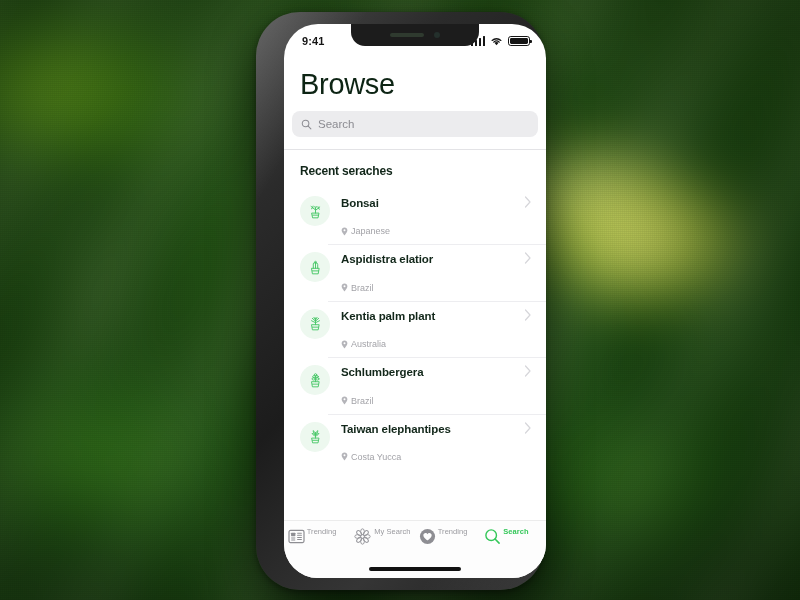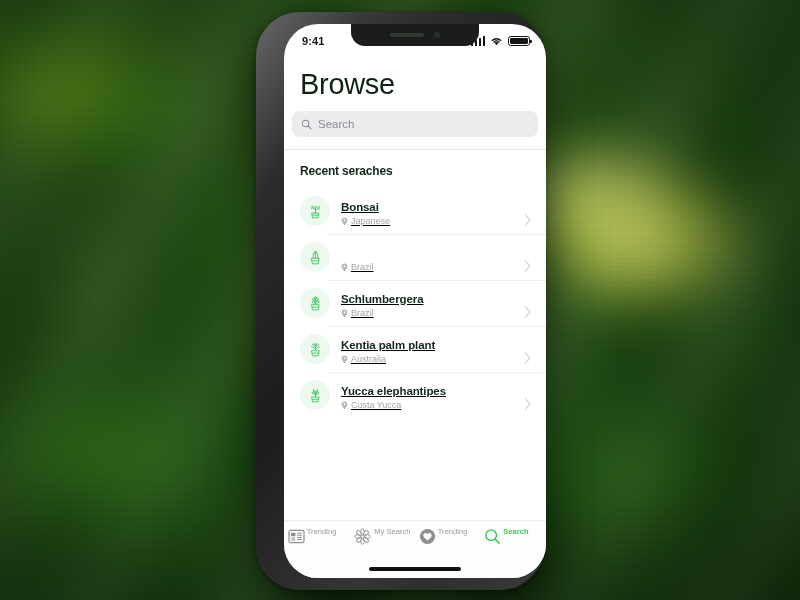--- a/index.html
+++ b/index.html
@@ -152,44 +152,43 @@
   #search-input::placeholder { color: #8c8c92; }
   #header-sep { height: 1px; background: #e3e3e6; }
 
   
   #section-title {
     font-size: 12px; font-weight: 700; color: #12271a;
     padding: 14px 16px 10px 16px; letter-spacing: -0.2px;
   }
   #list { padding: 0 0 4px 0; }
   .row {
-    display: flex; align-items: flex-end;
+    display: flex; align-items: flex-start;
     padding: 8px 14px 8px 16px;
     position: relative;
-    text-decoration: underline;
   }
   .row + .row::before {
     content: ""; position: absolute; left: 44px; right: 0; top: 0;
     height: 1px; background: #ededf0;
   }
   .thumb {
     flex: 0 0 auto;
     width: 30px; height: 30px; border-radius: 50%;
     background: #edf8ef;
     display: flex; align-items: center; justify-content: center;
     margin-right: 11px;
   }
   .row-text { flex: 1 1 auto; min-width: 0; }
   .row-title {
     font-size: 11.5px; font-weight: 700; color: #12271a;
     letter-spacing: -0.1px; line-height: 1.25;
   }
   .row-sub {
     display: flex; align-items: center; gap: 3px;
-    font-size: 9px; color: #a3a3a8; margin-top: 2px;
+    font-size: 9px; color: #a3a3a8; margin-top: 16px;
   }
   .chev { flex: 0 0 auto; display:flex; padding-left: 6px; }
 
   
   #tabbar {
     position: absolute; left: 0; right: 0; bottom: 0;
     height: 58px;
     background: #fdfdfd;
     border-top: 1px solid #ececec;
     display: flex; align-items: flex-start; justify-content: space-around;
@@ -308,26 +307,57 @@
               <path d="M12 13 V5.5"></path>
               <path d="M9.2 13 V7.5 a1.4 1.4 0 0 1 2.8 0"></path>
               <path d="M14.8 13 V8 a1.4 1.4 0 0 0 -2.8 0"></path>
               <path d="M10.6 5.6 a1.4 1.4 0 0 1 2.8 0"></path>
               <path d="M7.4 13 H16.6 L15.4 20 H8.6 Z"></path>
               <path d="M8.1 16.3 H15.9"></path>
             </g>
           </svg>
         </div>
         <div class="row-text">
+          <div class="row-title">Aspidistra elatior</div>
           <div class="row-sub">
             <svg width="7" height="9" viewBox="0 0 8 11">
               <path d="M4 0.6 C1.9 0.6 0.5 2.1 0.5 4 C0.5 6.4 4 10.3 4 10.3 C4 10.3 7.5 6.4 7.5 4 C7.5 2.1 6.1 0.6 4 0.6 Z" fill="#b4b4b9"></path>
               <circle cx="4" cy="4" r="1.2" fill="#ffffff"></circle>
             </svg>
             <span>Brazil</span>
+          </div>
+        </div>
+        <span class="chev">
+          <svg width="8" height="12" viewBox="0 0 8 12">
+              <path d="M1.5 1 L6 6 L1.5 11" stroke="#d6d6da" stroke-width="1.2" fill="none" stroke-linecap="round" stroke-linejoin="round"></path>
+            </svg>
+        </span>
+      </div>
+
+      <div class="row">
+        <div class="thumb">
+          <svg width="19" height="19" viewBox="0 0 24 24">
+            <g stroke="#4cc86a" stroke-width="1.2" fill="none" stroke-linecap="round" stroke-linejoin="round">
+              <path d="M12 13.5 V5"></path>
+              <path d="M12 9 L8 5.5 M12 9 L16 5.5"></path>
+              <path d="M12 11 L7 8.5 M12 11 L17 8.5"></path>
+              <path d="M12 7.5 L10 4.2 M12 7.5 L14 4.2"></path>
+              <path d="M7.4 13.5 H16.6 L15.4 20 H8.6 Z"></path>
+              <path d="M8.1 16.6 H15.9"></path>
+            </g>
+          </svg>
+        </div>
+        <div class="row-text">
+          <div class="row-title">Kentia palm plant</div>
+          <div class="row-sub">
+            <svg width="7" height="9" viewBox="0 0 8 11">
+              <path d="M4 0.6 C1.9 0.6 0.5 2.1 0.5 4 C0.5 6.4 4 10.3 4 10.3 C4 10.3 7.5 6.4 7.5 4 C7.5 2.1 6.1 0.6 4 0.6 Z" fill="#b4b4b9"></path>
+              <circle cx="4" cy="4" r="1.2" fill="#ffffff"></circle>
+            </svg>
+            <span>Australia</span>
           </div>
         </div>
         <span class="chev">
           <svg width="8" height="12" viewBox="0 0 8 12">
               <path d="M1.5 1 L6 6 L1.5 11" stroke="#d6d6da" stroke-width="1.2" fill="none" stroke-linecap="round" stroke-linejoin="round"></path>
             </svg>
         </span>
       </div>
 
       <div class="row">
@@ -359,62 +389,32 @@
           <svg width="8" height="12" viewBox="0 0 8 12">
               <path d="M1.5 1 L6 6 L1.5 11" stroke="#d6d6da" stroke-width="1.2" fill="none" stroke-linecap="round" stroke-linejoin="round"></path>
             </svg>
         </span>
       </div>
 
       <div class="row">
         <div class="thumb">
           <svg width="19" height="19" viewBox="0 0 24 24">
             <g stroke="#4cc86a" stroke-width="1.2" fill="none" stroke-linecap="round" stroke-linejoin="round">
-              <path d="M12 13.5 V5"></path>
-              <path d="M12 9 L8 5.5 M12 9 L16 5.5"></path>
-              <path d="M12 11 L7 8.5 M12 11 L17 8.5"></path>
-              <path d="M12 7.5 L10 4.2 M12 7.5 L14 4.2"></path>
-              <path d="M7.4 13.5 H16.6 L15.4 20 H8.6 Z"></path>
-              <path d="M8.1 16.6 H15.9"></path>
-            </g>
-          </svg>
-        </div>
-        <div class="row-text">
-          <div class="row-title">Kentia palm plant</div>
-          <div class="row-sub">
-            <svg width="7" height="9" viewBox="0 0 8 11">
-              <path d="M4 0.6 C1.9 0.6 0.5 2.1 0.5 4 C0.5 6.4 4 10.3 4 10.3 C4 10.3 7.5 6.4 7.5 4 C7.5 2.1 6.1 0.6 4 0.6 Z" fill="#b4b4b9"></path>
-              <circle cx="4" cy="4" r="1.2" fill="#ffffff"></circle>
-            </svg>
-            <span>Australia</span>
-          </div>
-        </div>
-        <span class="chev">
-          <svg width="8" height="12" viewBox="0 0 8 12">
-              <path d="M1.5 1 L6 6 L1.5 11" stroke="#d6d6da" stroke-width="1.2" fill="none" stroke-linecap="round" stroke-linejoin="round"></path>
-            </svg>
-        </span>
-      </div>
-
-      <div class="row">
-        <div class="thumb">
-          <svg width="19" height="19" viewBox="0 0 24 24">
-            <g stroke="#4cc86a" stroke-width="1.2" fill="none" stroke-linecap="round" stroke-linejoin="round">
               <path d="M12 14 V7"></path>
               <path d="M12 10 C10.2 8.6 9.2 6.8 9 4.6 C10.6 5.4 11.6 7.2 12 9"></path>
               <path d="M12 10 C13.8 8.6 14.8 6.8 15 4.6 C13.4 5.4 12.4 7.2 12 9"></path>
               <path d="M12 11.5 C10 10.9 8.6 9.8 7.6 8.2 C9.3 8.5 10.9 9.4 11.9 10.6"></path>
               <path d="M12 11.5 C14 10.9 15.4 9.8 16.4 8.2 C14.7 8.5 13.1 9.4 12.1 10.6"></path>
               <path d="M7.6 14 H16.4 L15.2 20 H8.8 Z"></path>
               <path d="M8.3 16.8 H15.7"></path>
             </g>
           </svg>
         </div>
         <div class="row-text">
-          <div class="row-title">Yucca elephantipes</div>
+          <div class="row-title">Taiwan elephantipes</div>
           <div class="row-sub">
             <svg width="7" height="9" viewBox="0 0 8 11">
               <path d="M4 0.6 C1.9 0.6 0.5 2.1 0.5 4 C0.5 6.4 4 10.3 4 10.3 C4 10.3 7.5 6.4 7.5 4 C7.5 2.1 6.1 0.6 4 0.6 Z" fill="#b4b4b9"></path>
               <circle cx="4" cy="4" r="1.2" fill="#ffffff"></circle>
             </svg>
             <span>Costa Yucca</span>
           </div>
         </div>
         <span class="chev">
           <svg width="8" height="12" viewBox="0 0 8 12">

